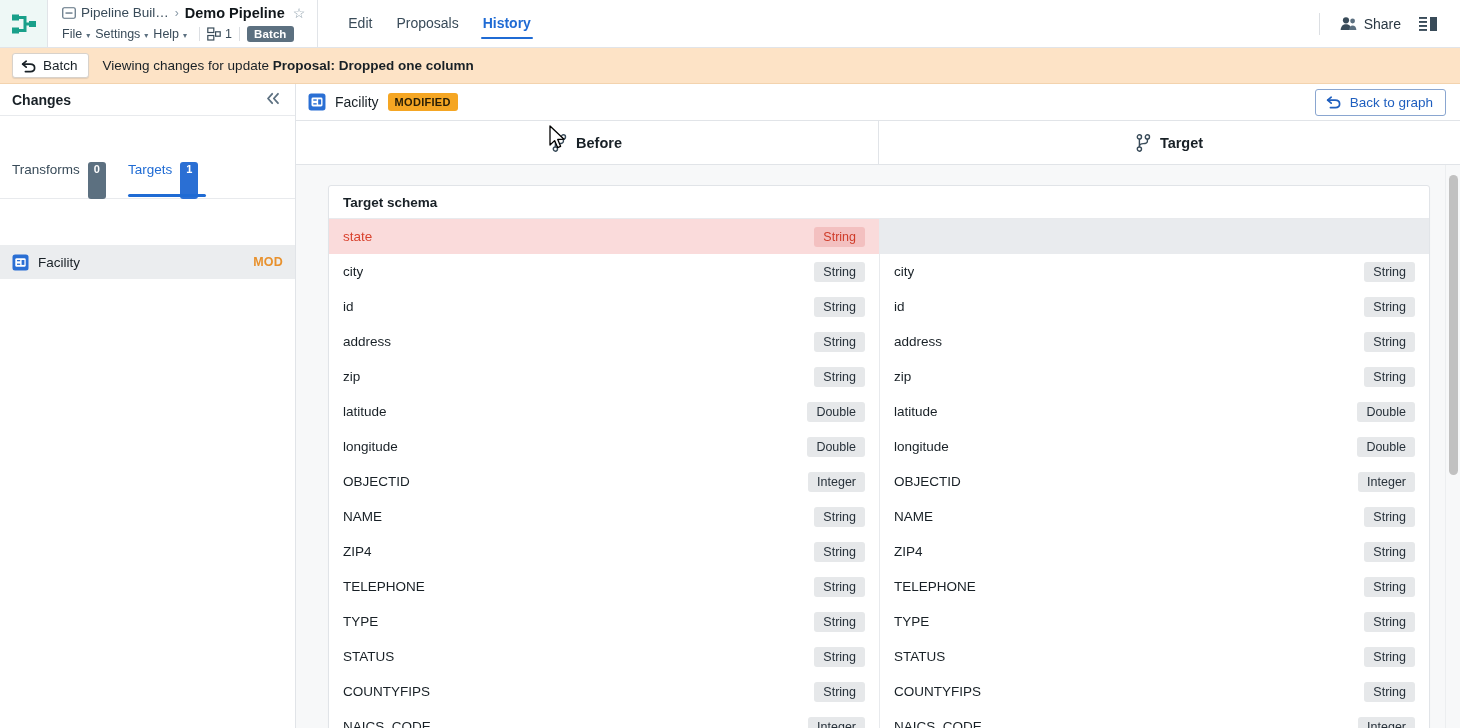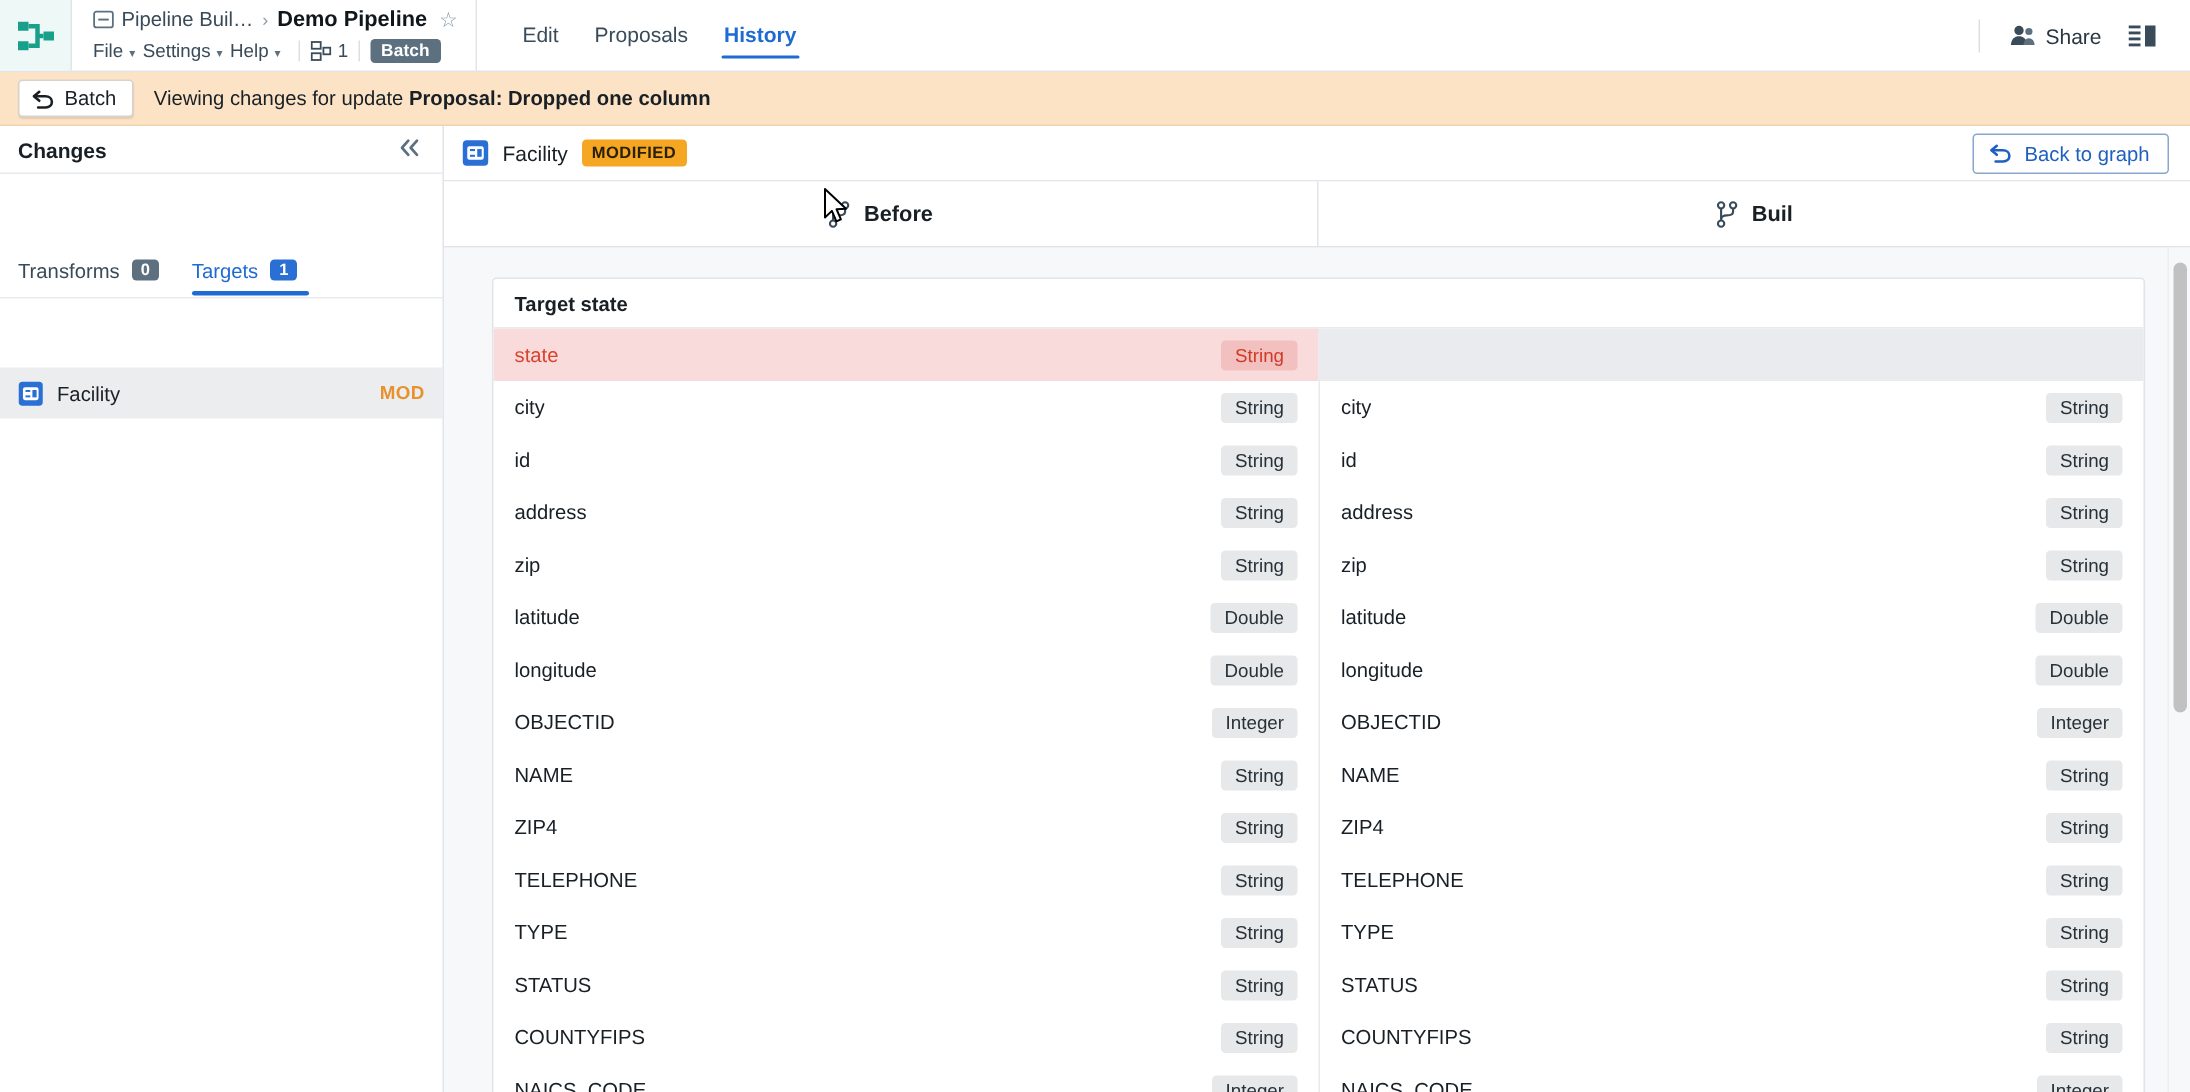--- a/index.html
+++ b/index.html
@@ -114,21 +114,21 @@
     padding: 0 10px 0 12px;
     border-bottom: 1px solid #e8eaed;
   }
   .sidebar-title { font-size: 14px; font-weight: bold; color: #182026; }
   .collapse-btn { color: #5c7080; font-size: 15px; padding: 2px 4px; line-height: 1; }
   .sidebar-tabs {
     height: 37px; display: flex; align-items: center; gap: 0; padding: 0 12px;
     border-bottom: 1px solid #e8eaed;
   }
   .stab {
-    display: inline-flex; align-items: center; gap: 8px;
+    display: inline-flex; gap: 8px;
     font-size: 13.5px; color: #394b59; height: 37px; padding-right: 22px;
     position: relative;
   }
   .stab.active { color: #1f6bd4; }
   .stab.active::after {
     content: ""; position: absolute; left: 0; right: 14px; bottom: 2px;
     height: 2.5px; background: #1f6bd4; border-radius: 2px;
   }
   .cbadge {
     font-size: 11px; font-weight: bold; color: #ffffff; background: #5c7080;
@@ -403,27 +403,27 @@
         </svg>
       </div>
       <div class="ba-col">
         <svg width="15" height="18" viewBox="0 0 15 18">
           <circle cx="3.4" cy="2.9" r="2.1" fill="none" stroke="#394b59" stroke-width="1.4"></circle>
           <circle cx="3.4" cy="15.1" r="2.1" fill="none" stroke="#394b59" stroke-width="1.4"></circle>
           <circle cx="11.4" cy="2.9" r="2.1" fill="none" stroke="#394b59" stroke-width="1.4"></circle>
           <path d="M3.4 5 V13" stroke="#394b59" stroke-width="1.4"></path>
           <path d="M11.4 5 V7.2 C11.4 9.4 9.4 9.6 7.2 9.6 C5 9.6 3.4 10.4 3.4 12.4" fill="none" stroke="#394b59" stroke-width="1.4"></path>
         </svg>
-        <span class="ba-label">Buil</span>
+        <span class="ba-label">Target</span>
       </div>
     </div>
 
     <div class="scrollarea">
       <div class="card">
-        <div class="card-title">Target state</div>
+        <div class="card-title">Target schema</div>
         <div class="schema-grid">
           <div class="schema-col left" id="before-col">
               <div class="srow removed">
                 <span class="fname">state</span>
                 <span class="type-pill">String</span>
               </div>
               <div class="srow">
                 <span class="fname">city</span>
                 <span class="type-pill">String</span>
               </div>

